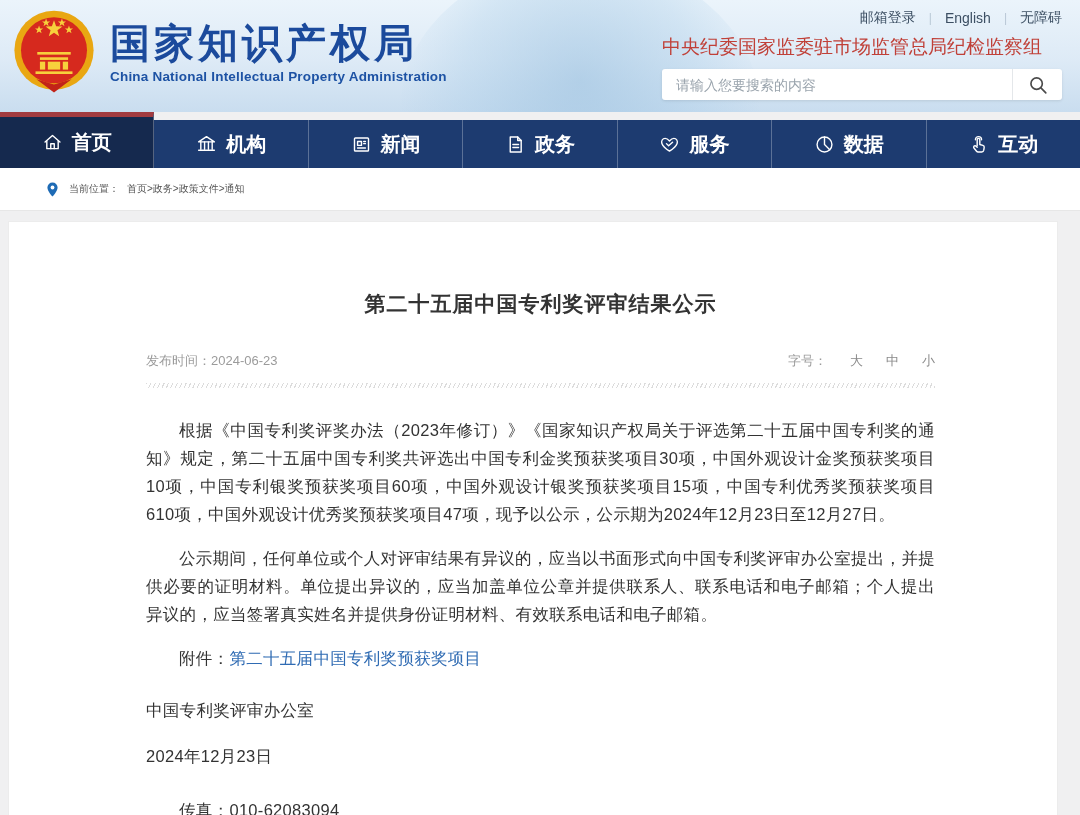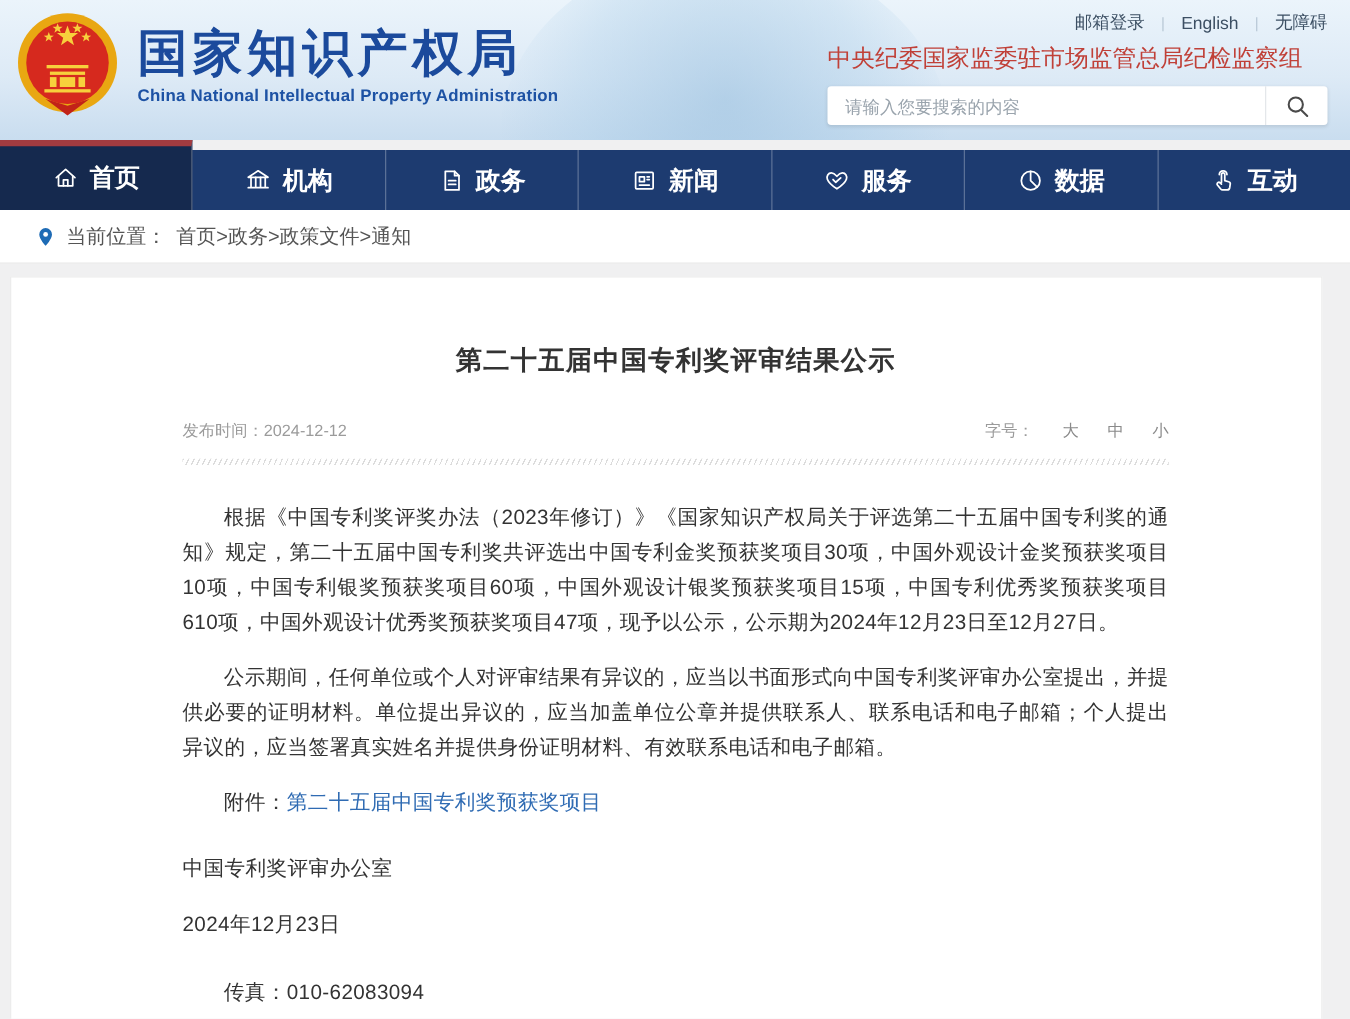--- a/index.html
+++ b/index.html
@@ -37,27 +37,27 @@
     gap:9px; color:#fff; font-size:20px; font-weight:bold; cursor:pointer;
     border-right:1px solid rgba(255,255,255,.28); }
   .nav-item:last-child { border-right:none; }
   .nav-item.active { height:56px; background:#15294e; border-top:5px solid #a23b40; }
   .nav-icon { width:21px; height:21px; display:flex; align-items:center; }
   .nav-icon svg { width:21px; height:21px; stroke:#fff; fill:none; stroke-width:1.6;
     stroke-linecap:round; stroke-linejoin:round; }
 
   
   .breadcrumb-bar { height:43px; background:#fff; border-bottom:1px solid #e7e7e7;
-    display:flex; align-items:center; padding-left:28px; font-size:16px; color:#555; gap:8px; }
+    display:flex; align-items:center; padding-left:44px; font-size:10px; color:#555; gap:8px; }
   .crumb-path { color:#555; cursor:pointer; }
 
   
   .article-card { margin:10px 22px 0 8px; background:#fff; border:1px solid #ececec;
     min-height:593px; padding:0 122px 40px 137px; }
-  .article-title { padding-top:52px; text-align:center; font-size:21px; font-weight:600;
+  .article-title { padding-top:68px; text-align:center; font-size:21px; font-weight:600;
     color:#333; letter-spacing:1px; }
   .meta-row { margin-top:34px; display:flex; justify-content:space-between;
     font-size:13px; color:#9b9b9b; }
   .font-size-ctl { display:flex; gap:23px; }
   .font-size-ctl a { color:#8a8a8a; cursor:pointer; text-decoration:none; }
   .hatch-divider { margin-top:13px; height:5px;
     background:repeating-linear-gradient(115deg,#dcdcdc 0 1px,transparent 1px 4px); }
 
   .article-body { margin-top:28px; }
   .article-body p { font-size:16.5px; line-height:28px; color:#333; text-indent:2em;
@@ -137,36 +137,36 @@
             <path d="M12 3 L3 9 H21 Z"></path>
             <path d="M5.5 9 V17.5 M9.8 9 V17.5 M14.2 9 V17.5 M18.5 9 V17.5"></path>
             <path d="M3 18.5 H21"></path>
           </svg>
       </span>
       <span>机构</span>
     </div>
     <div class="nav-item">
       <span class="nav-icon">
         <svg viewBox="0 0 24 24">
+            <rect x="4" y="4.5" width="16" height="15" rx="1"></rect>
+            <path d="M7.5 8.5 H12 V13 H7.5 Z"></path>
+            <path d="M14.5 8.5 H16.5 M14.5 11 H16.5 M7.5 16 H16.5"></path>
+          </svg>
+      </span>
+      <span>新闻</span>
+    </div>
+    <div class="nav-item">
+      <span class="nav-icon">
+        <svg viewBox="0 0 24 24">
             <path d="M6 3.5 H14.5 L18.5 7.5 V20.5 H6 Z"></path>
             <path d="M14.5 3.5 V7.5 H18.5"></path>
             <path d="M9 12 H15.5 M9 15.5 H15.5"></path>
           </svg>
       </span>
       <span>政务</span>
-    </div>
-    <div class="nav-item">
-      <span class="nav-icon">
-        <svg viewBox="0 0 24 24">
-            <rect x="4" y="4.5" width="16" height="15" rx="1"></rect>
-            <path d="M7.5 8.5 H12 V13 H7.5 Z"></path>
-            <path d="M14.5 8.5 H16.5 M14.5 11 H16.5 M7.5 16 H16.5"></path>
-          </svg>
-      </span>
-      <span>新闻</span>
     </div>
     <div class="nav-item">
       <span class="nav-icon">
         <svg viewBox="0 0 24 24">
             <path d="M12 19.5 C12 19.5 4.8 15 3.3 10.8 C2.3 8 4 5 7 5 C9 5 10.4 6.2 12 8 C13.6 6.2 15 5 17 5 C20 5 21.7 8 20.7 10.8 C19.2 15 12 19.5 12 19.5 Z"></path>
             <path d="M8.5 11 L11 13.5 L15.5 9.5"></path>
           </svg>
       </span>
       <span>服务</span>
     </div>
@@ -197,21 +197,21 @@
     </svg>
     <span>当前位置：</span>
     <span class="crumb-path">首页&gt;政务&gt;政策文件&gt;通知</span>
   </div>
 
   <main class="article-card">
     <h1 class="article-title">第二十五届中国专利奖评审结果公示</h1>
 
     <div class="meta-row">
       <div class="publish">
-        <span>发布时间：</span><span>2024-12-12</span>
+        <span>发布时间：</span><span>2024-06-23</span>
       </div>
       <div class="font-size-ctl">
         <span>字号：</span>
         <a>大</a>
         <a>中</a>
         <a>小</a>
       </div>
     </div>
 
     <div class="hatch-divider"></div>

